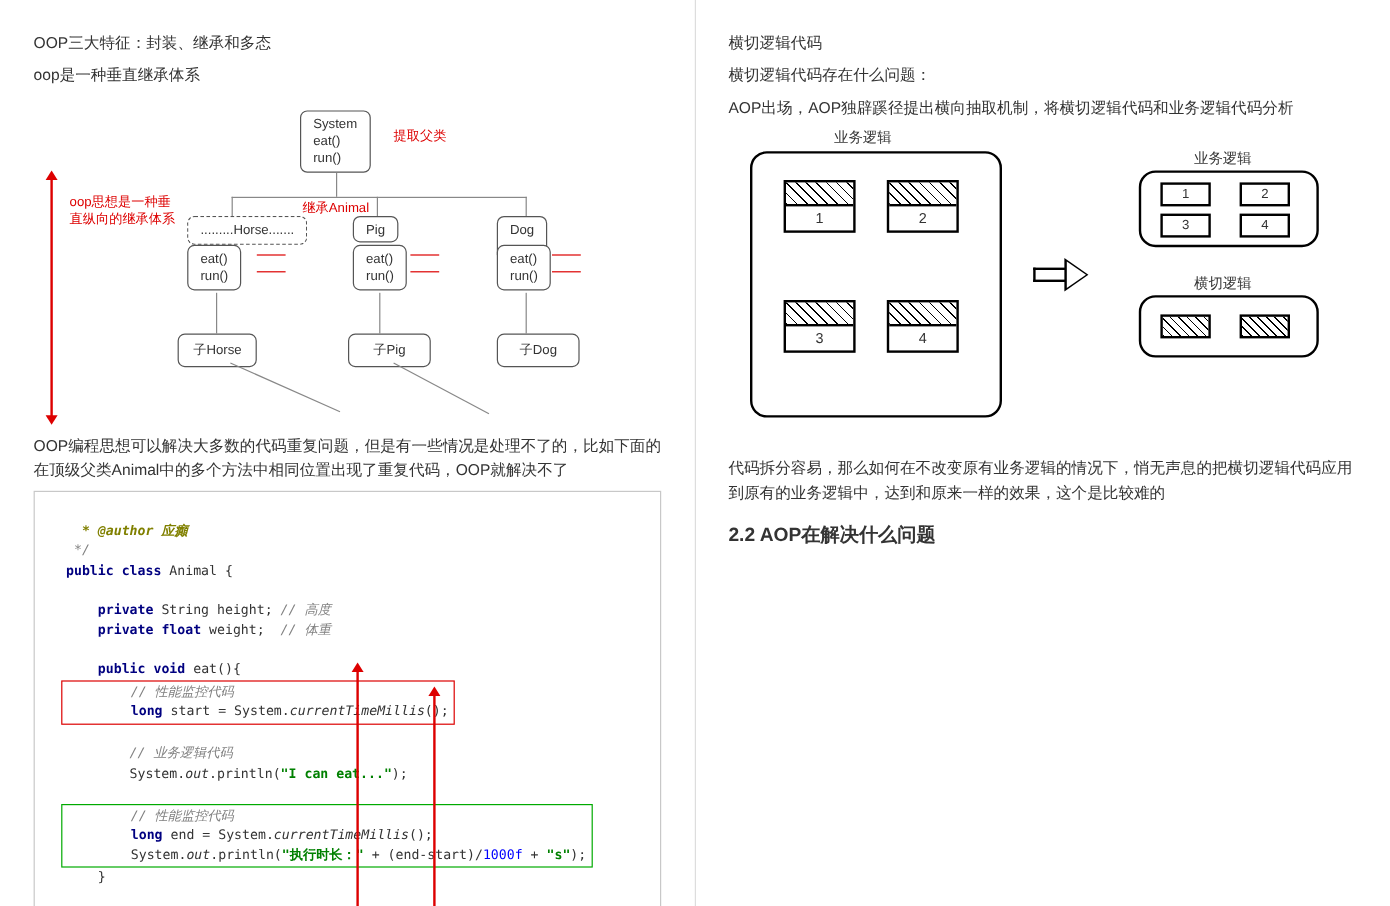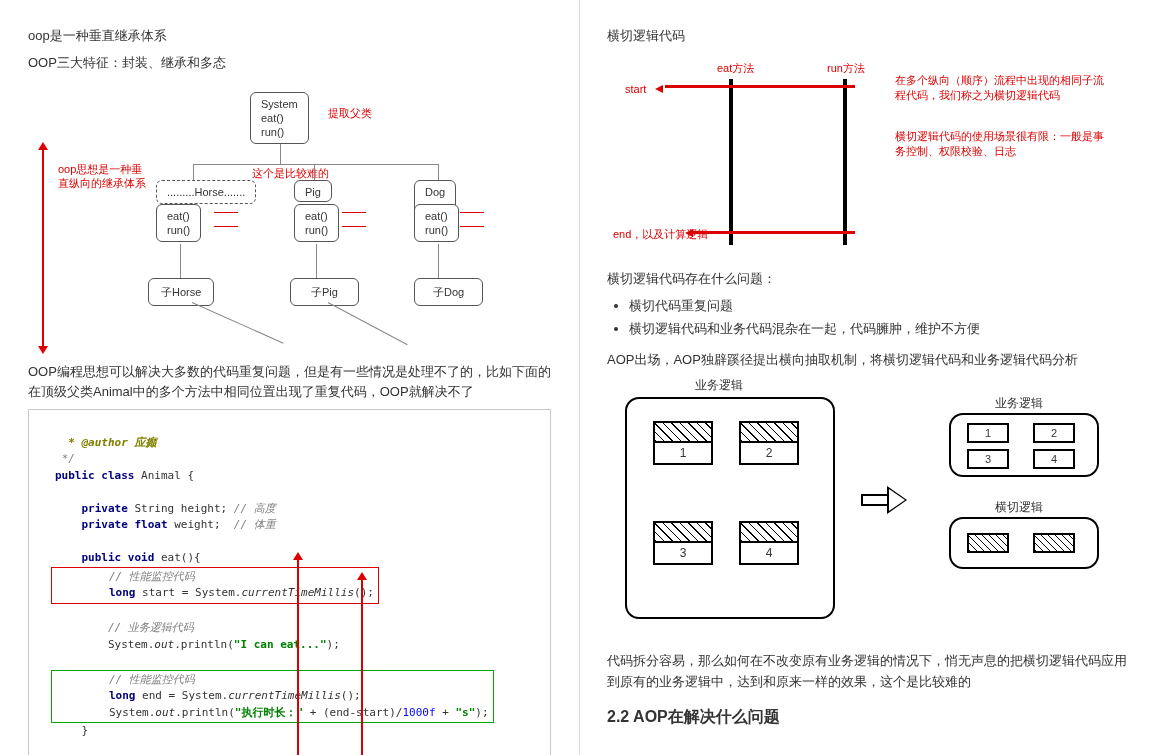--- a/index.html
+++ b/index.html
@@ -141,34 +141,34 @@
     background:repeating-linear-gradient(45deg,#000 0,#000 1px,transparent 1px,transparent 5px);
   }
 </style>
 </head>
 <body>
 
 <div class="divider"></div>
 
 <div class="col">
 
+  <div class="para">OOP三大特征：封装、继承和多态</div>
   <div class="para">oop是一种垂直继承体系</div>
-  <div class="para">OOP三大特征：封装、继承和多态</div>
 
   <div class="diag1">
     <div class="big-varrow"></div>
     <div class="redtxt" style="left:30px;top:74px;width:90px;line-height:1.3">oop思想是一种垂直纵向的继承体系</div>
 
     <div class="box" style="left:222px;top:4px">
       <div>System</div>
       <div>eat()</div>
       <div>run()</div>
     </div>
     <div class="redtxt" style="left:300px;top:18px">提取父类</div>
-    <div class="redtxt" style="left:224px;top:78px">这个是比较难的</div>
+    <div class="redtxt" style="left:224px;top:78px">继承Animal</div>
 
     <div class="arrow-line" style="left:252px;top:56px;width:1px;height:20px;background:#888"></div>
     <div style="position:absolute;left:165px;top:76px;width:246px;height:1px;background:#888"></div>
     <div style="position:absolute;left:165px;top:76px;width:1px;height:16px;background:#888"></div>
     <div style="position:absolute;left:286px;top:76px;width:1px;height:16px;background:#888"></div>
     <div style="position:absolute;left:410px;top:76px;width:1px;height:16px;background:#888"></div>
 
     <div class="box dashed" style="left:128px;top:92px">
       <div>.........Horse.......</div>
     </div>
@@ -248,42 +248,22 @@
     <div style="position:absolute;left:332px;top:168px;width:2px;height:180px;background:#d00"></div>
     <div style="position:absolute;left:328px;top:162px;width:0;height:0;border-left:5px solid transparent;border-right:5px solid transparent;border-bottom:8px solid #d00"></div>
   </div>
 
 </div>
 
 <div class="col">
 
   <div class="para">横切逻辑代码</div>
 
-  <div class="diag2">
-    <div style="position:absolute;left:110px;top:6px;color:#d00">eat方法</div>
-    <div style="position:absolute;left:220px;top:6px;color:#d00">run方法</div>
-    <div style="position:absolute;left:18px;top:28px;color:#d00">start</div>
-    <div class="sm-arrow-left" style="left:48px;top:30px"></div>
-
-    <div class="vbar" style="left:122px;top:24px;height:166px"></div>
-    <div class="vbar" style="left:236px;top:24px;height:166px"></div>
-    <div class="hbar" style="left:58px;top:30px;width:190px"></div>
-    <div class="hbar" style="left:86px;top:176px;width:162px"></div>
-    <div class="sm-arrow-left" style="left:78px;top:174px"></div>
-    <div style="position:absolute;left:6px;top:172px;color:#d00">end，以及计算逻辑</div>
-
-    <div style="position:absolute;left:288px;top:18px;width:210px;color:#d00;line-height:1.4">在多个纵向（顺序）流程中出现的相同子流程代码，我们称之为横切逻辑代码</div>
-    <div style="position:absolute;left:288px;top:74px;width:210px;color:#d00;line-height:1.4">横切逻辑代码的使用场景很有限：一般是事务控制、权限校验、日志</div>
-  </div>
 
   <div class="para">横切逻辑代码存在什么问题：</div>
-  <ul class="bul">
-    <li>横切代码重复问题</li>
-    <li>横切逻辑代码和业务代码混杂在一起，代码臃肿，维护不方便</li>
-  </ul>
   <div class="para">AOP出场，AOP独辟蹊径提出横向抽取机制，将横切逻辑代码和业务逻辑代码分析</div>
 
   <div class="diag3">
     <div style="position:absolute;left:88px;top:0">业务逻辑</div>
 
     <div class="roundrect" style="left:18px;top:20px;width:210px;height:222px"></div>
     <div class="cell" style="left:46px;top:44px">
         <div class="hatch"></div>
         <span>1</span>
       </div>

